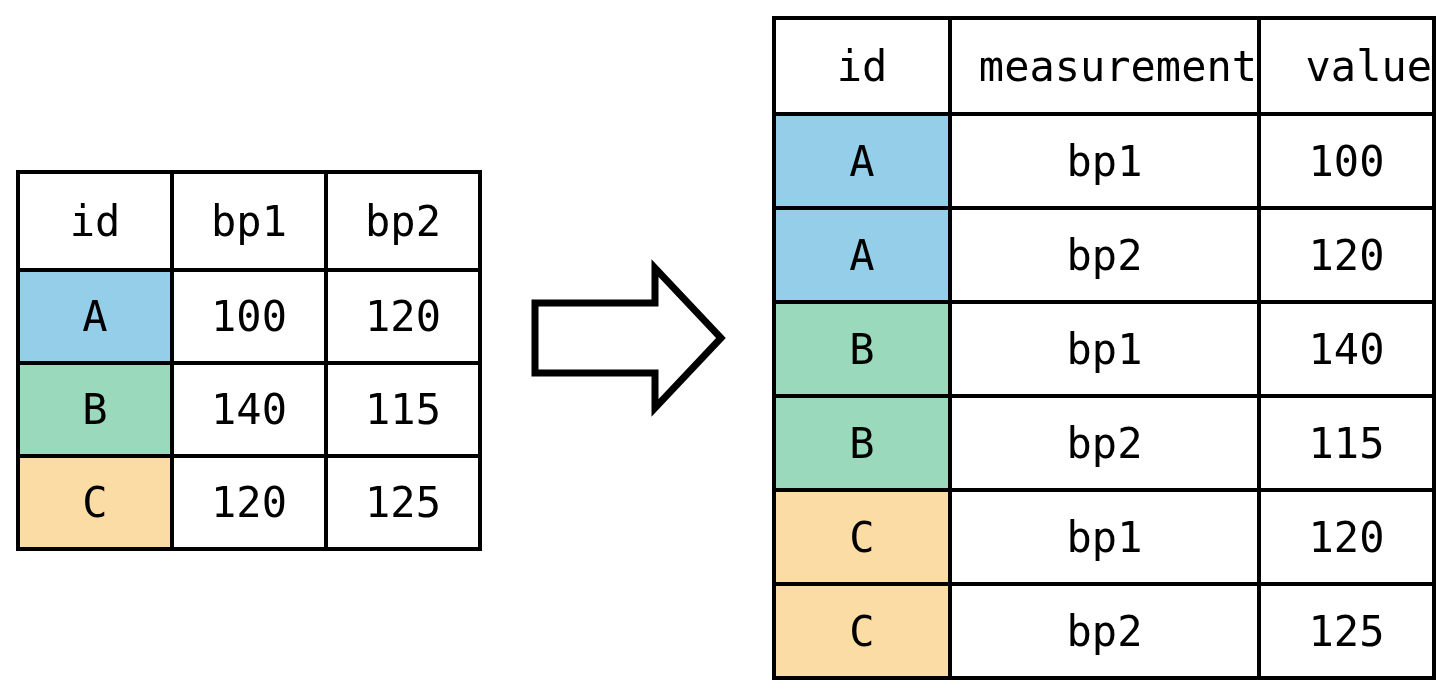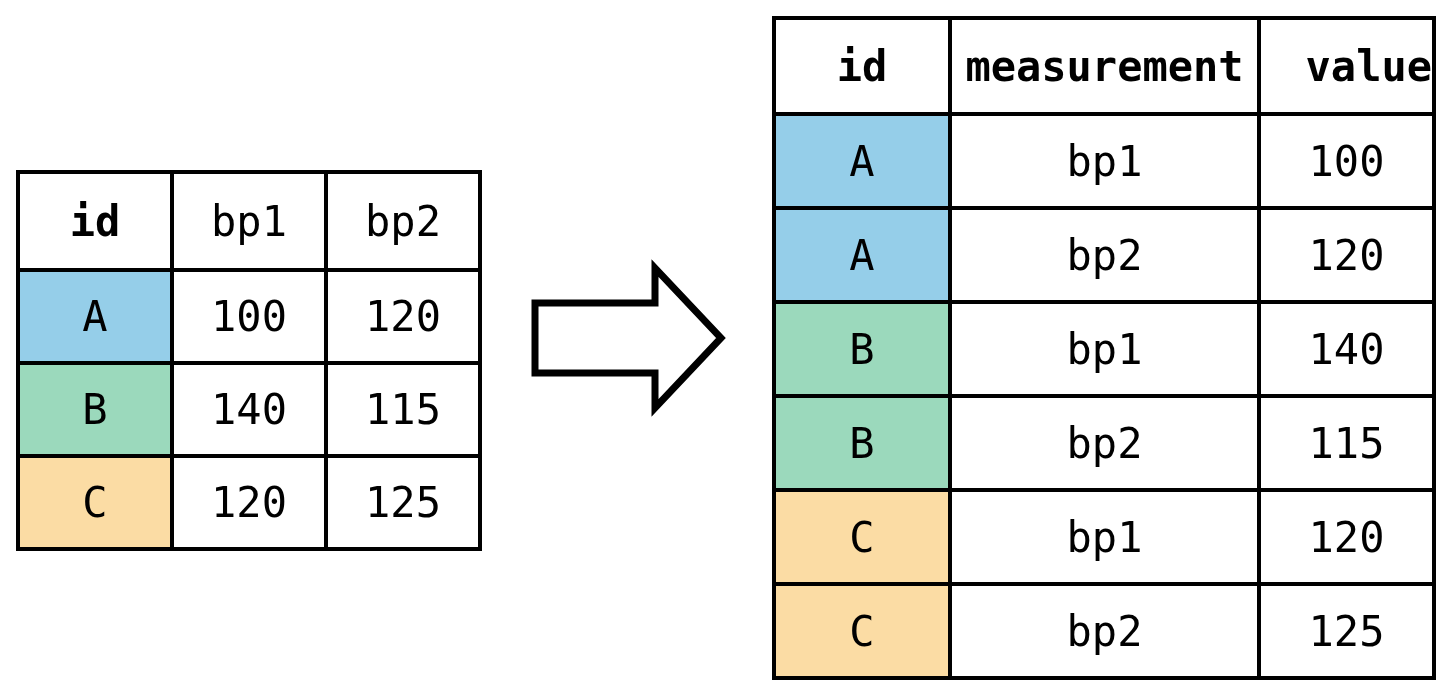--- a/index.html
+++ b/index.html
@@ -37,21 +37,21 @@
     text-align: center;
     vertical-align: middle;
     padding: 0;
     color: #000000;
     background: #ffffff;
     font-family: "DejaVu Sans Mono", "Liberation Mono", monospace;
     font-weight: normal;
     white-space: nowrap;
   }
   .data-table th {
-    font-weight: bold;
+    font-weight: normal;
   }
 
   
   #wide-table {
     left: 16px;
     top: 170px;
     width: 462px;
     height: 378px;
   }
   #wide-table th,
@@ -71,21 +71,21 @@
     left: 772px;
     top: 16px;
     width: 660px;
     height: 661px;
   }
   #long-table th,
   #long-table td {
     font-size: 42px;
   }
   #long-table .col-id  { width: 176px; }
-  #long-table .col-ms  { width: 309px; }
+  #long-table .col-ms  { width: 309px; text-align: right; }
   #long-table .col-val { width: 175px; text-align: right; }
   #long-table thead th { height: 96px; }
   #long-table tbody td { height: 94px; }
 
   
   td.fill-A { background: #95CEE9 !important; }
   td.fill-B { background: #9BD9BC !important; }
   td.fill-C { background: #FBDCA4 !important; }
 
   

